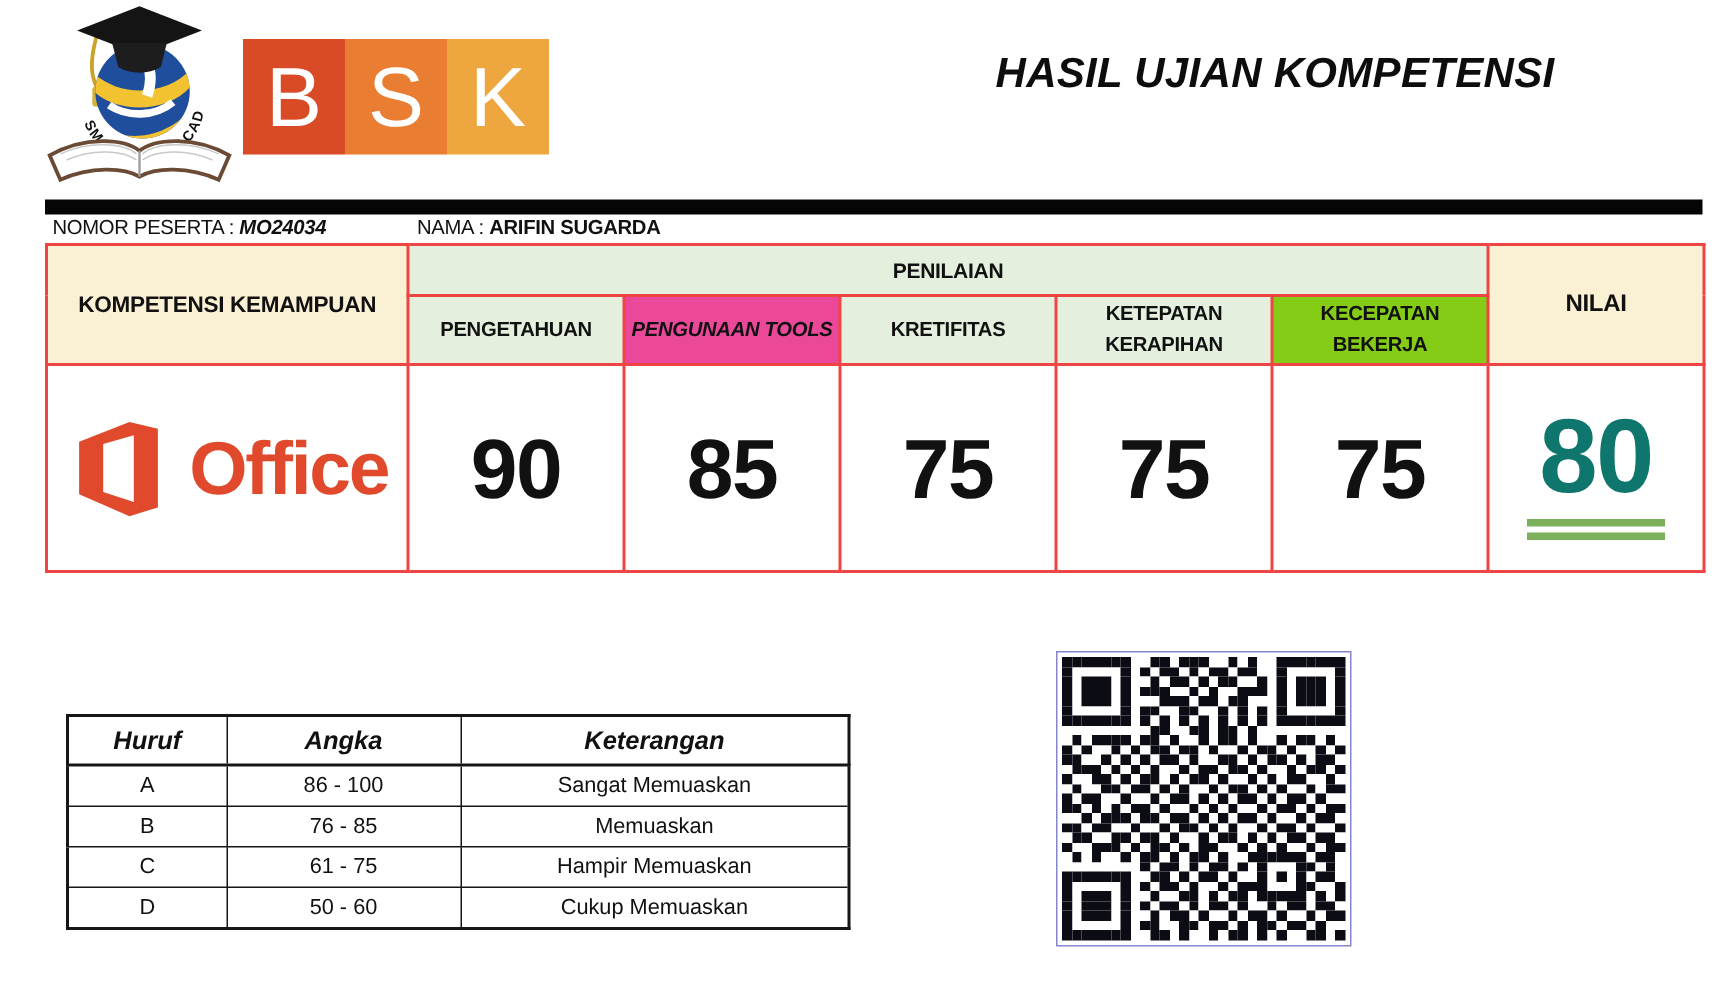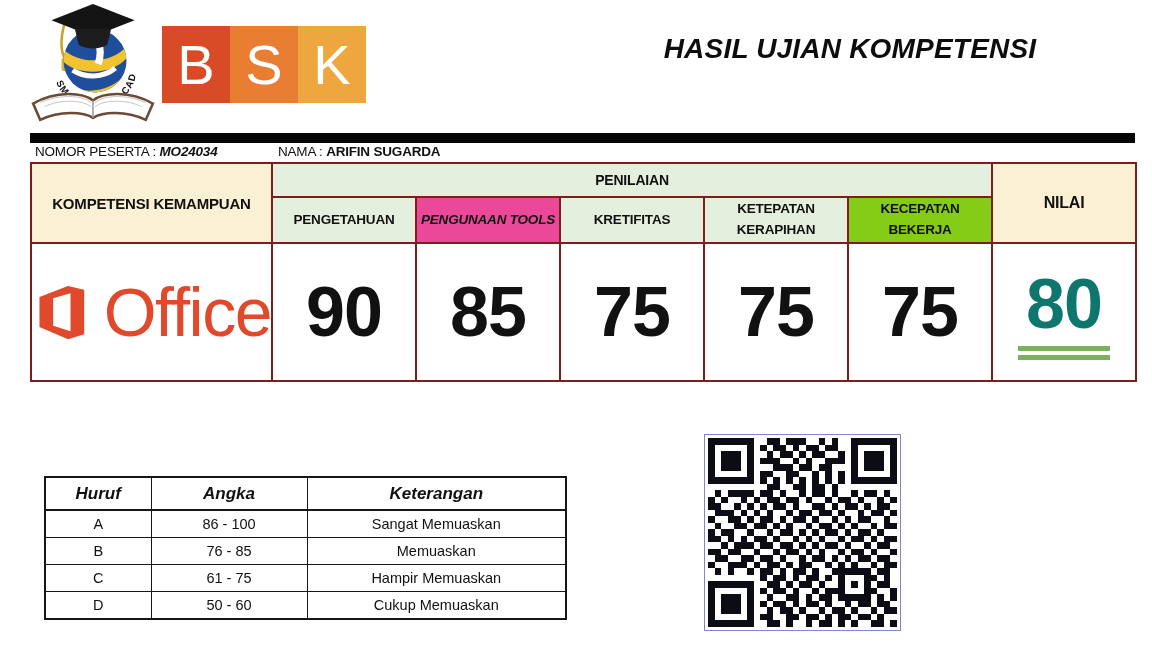--- a/index.html
+++ b/index.html
@@ -24,31 +24,31 @@
             letter-spacing:-.2px;}
   .info-item{position:absolute;top:0;white-space:nowrap;}
   .info-nomor{left:35px;} .info-nama{left:278px;} .info-ttl{left:564px;}
   .info-label{font-weight:400;}
   .v-bold{font-weight:bold;}
   .v-bold-italic{font-weight:bold;font-style:italic;}
 
   
   .main-table{position:absolute;left:30px;top:162px;width:1105px;border-collapse:collapse;
               table-layout:fixed;}
-  .main-table td{border:2px solid #7f1d1d;text-align:center;vertical-align:middle;padding:0;}
+  .main-table td{border:2px solid #ef4444;text-align:center;vertical-align:middle;padding:0;}
   .main-table .hdr{font-weight:bold;letter-spacing:-.2px;}
   .cell-kompetensi{font-size:15px;}
   .cell-penilaian{font-size:14px;height:32px;}
   .cell-sub{font-size:13.5px;line-height:1.55;height:44px;}
   .cell-nilai-hdr{font-size:16px;}
   .score-row td{height:136px;background:#fff;}
-  .score{font-size:70px;font-weight:bold;letter-spacing:-1px;}
+  .score{font-size:56px;font-weight:bold;letter-spacing:-1px;}
   .office-cell{white-space:nowrap;}
   .office-wrap{display:flex;align-items:center;justify-content:center;gap:12px;}
-  .office-text{font-size:68px;font-weight:400;letter-spacing:-1.5px;}
+  .office-text{font-size:50px;font-weight:700;letter-spacing:-1.5px;}
   .nilai-value{display:inline-block;font-size:70px;font-weight:bold;letter-spacing:-1px;
                padding:0 8px 2px 8px;border-bottom:14px double;}
 
   
   .grade-table{position:absolute;left:44px;top:476px;width:521px;border-collapse:collapse;
                table-layout:fixed;}
   .grade-table th,.grade-table td{border:1.5px solid #161616;text-align:center;
                vertical-align:middle;padding:0;}
   .grade-table th{height:31px;font-size:17px;font-weight:bold;font-style:italic;
                border-bottom-width:2.5px;border-top-width:2.5px;}

